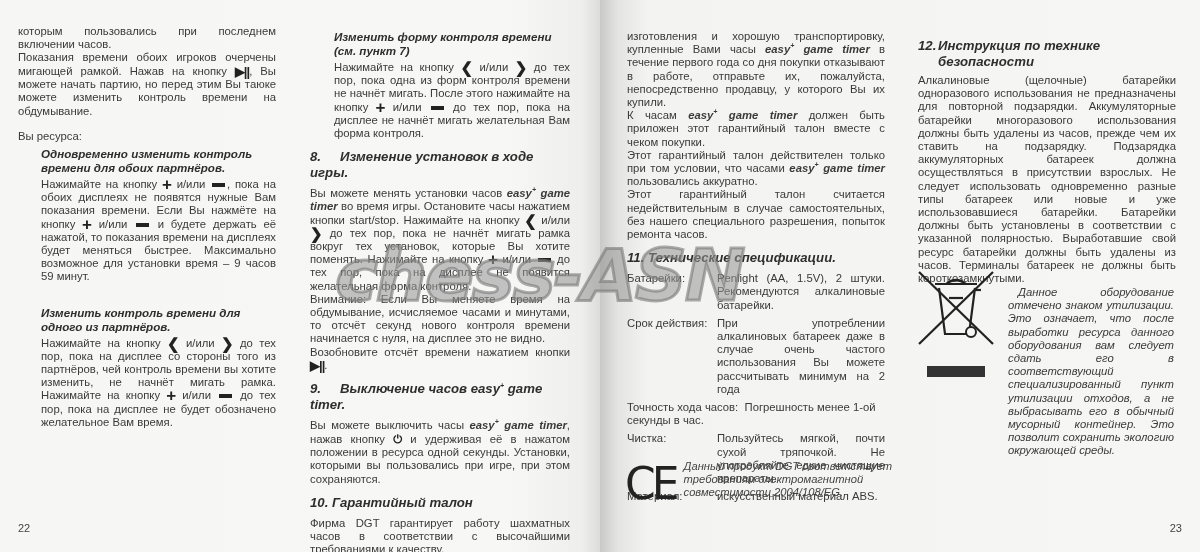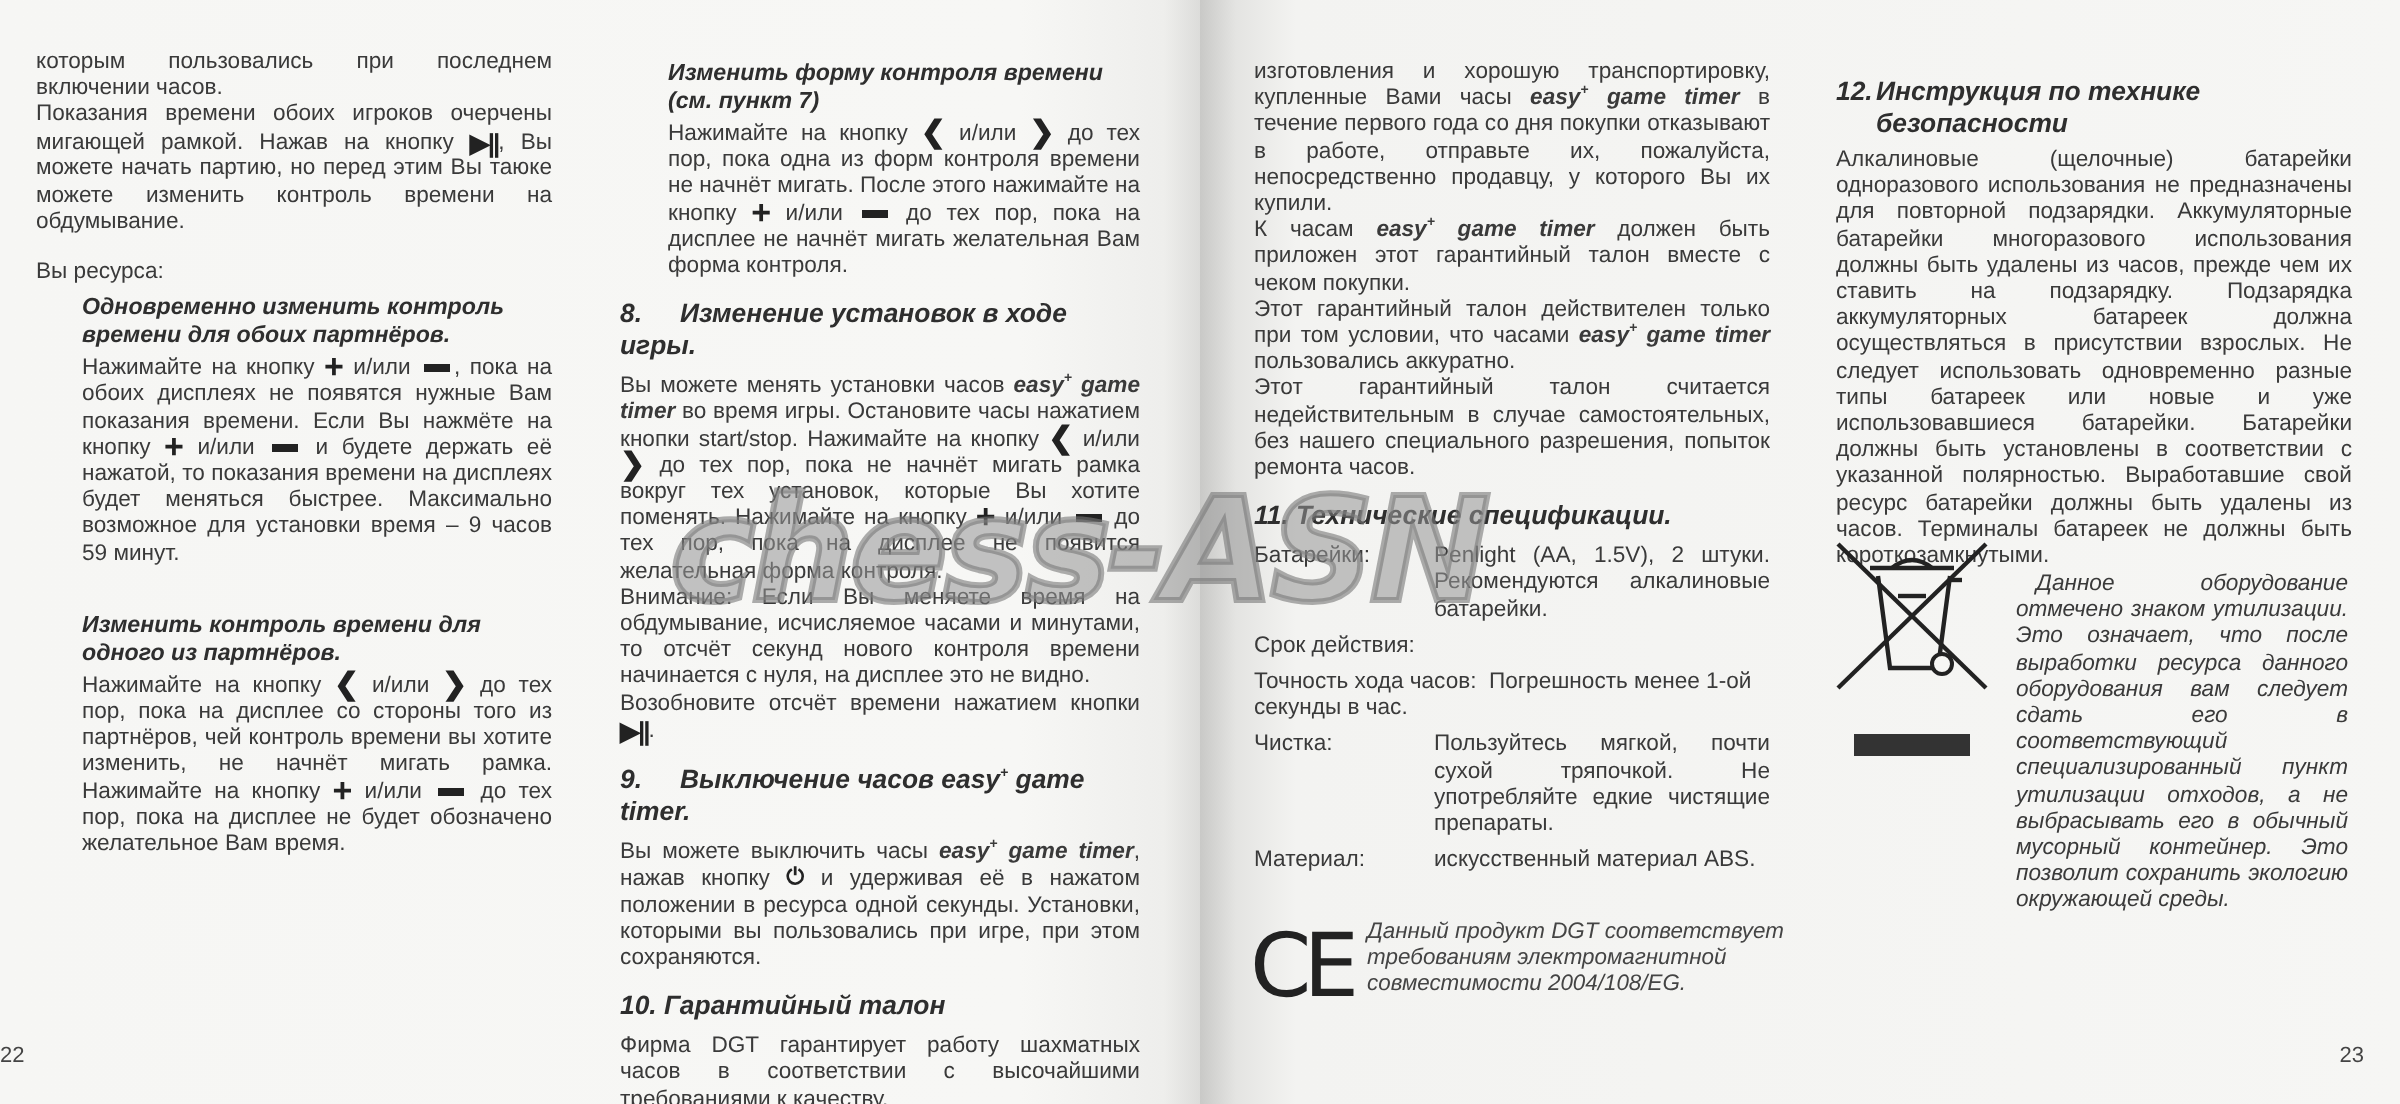--- a/index.html
+++ b/index.html
@@ -75,39 +75,40 @@
     <p><span>Возобновите отсчёт времени нажатием кнопки </span><span class="icon icon-play">▶||</span>.</p>
     <div class="gap-s" style="height:9px;"></div>
     <div class="h-sec"><span class="num">9.</span><span style="padding-left:4px;">Выключение часов </span><span>easy</span><sup>+</sup><span> game timer.</span></div>
     <p><span>Вы можете выключить часы </span><span class="b"><span>easy</span><sup>+</sup><span> game timer</span></span><span>, нажав кнопку </span><span class="icon">⏻</span><span> и удерживая её в нажатом положении в ресурса одной секунды. Установки, которыми вы пользовались при игре, при этом сохраняются.</span></p>
     <div class="gap-s" style="height:9px;"></div>
     <div class="h-sec"><span>10.</span> <span>Гарантийный талон</span></div>
     <p>Фирма DGT гарантирует работу шахматных часов в соответствии с высочайшими требованиями к качеству.</p>
 
   </div>
 
-  <div class="pagenum" style="left:0;">22</div>
+  <div class="pagenum" style="left:18px;">22</div>
 </div>
 
 <div class="page page-right">
 
   <div class="col" style="left:27px; top:30px; width:258px;">
     <p><span>изготовления и хорошую транспортировку, купленные Вами часы </span><span class="b"><span>easy</span><sup>+</sup><span> game timer</span></span><span> в течение первого года со дня покупки отказывают в работе, отправьте их, пожалуйста, непосредственно продавцу, у которого Вы их купили.</span></p>
     <p><span>К часам </span><span class="b"><span>easy</span><sup>+</sup><span> game timer</span></span><span> должен быть приложен этот гарантийный талон вместе с чеком покупки.</span></p>
     <p><span>Этот гарантийный талон действителен только при том условии, что часами </span><span class="b"><span>easy</span><sup>+</sup><span> game timer</span></span><span> пользовались аккуратно.</span></p>
     <p>Этот гарантийный талон считается недействительным в случае самостоятельных, без нашего специального разрешения, попыток ремонта часов.</p>
     <div class="gap-s" style="height:9px;"></div>
     <div class="h-sec"><span>11.</span> <span>Технические спецификации.</span></div>
     <div>
       <div class="spec">
           <span class="k">Батарейки:</span>
           <span class="v">Penlight (AA, 1.5V), 2 штуки. Рекомендуются алкалиновые батарейки.</span>
         </div>
       <div class="spec">
           <span class="k">Срок действия:</span>
+          <span class="v">При употреблении алкалиновых батареек даже в случае очень частого использования Вы можете рассчитывать минимум на 2 года</span>
         </div>
       <div class="spec" style="display:block;"><span>Точность хода часов:</span>&nbsp;&nbsp;<span>Погрешность менее 1-ой секунды в час.</span></div>
       <div class="spec">
           <span class="k">Чистка:</span>
           <span class="v">Пользуйтесь мягкой, почти сухой тряпочкой. Не употребляйте едкие чистящие препараты.</span>
         </div>
       <div class="spec">
           <span class="k">Материал:</span>
           <span class="v">искусственный материал ABS.</span>
         </div>

